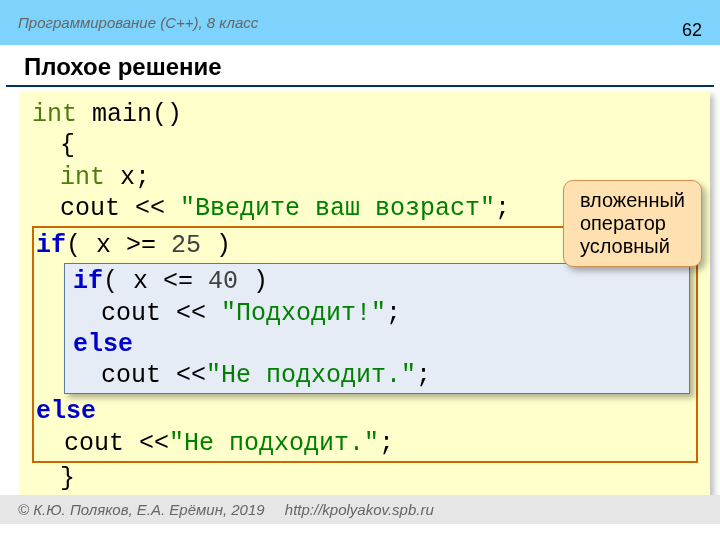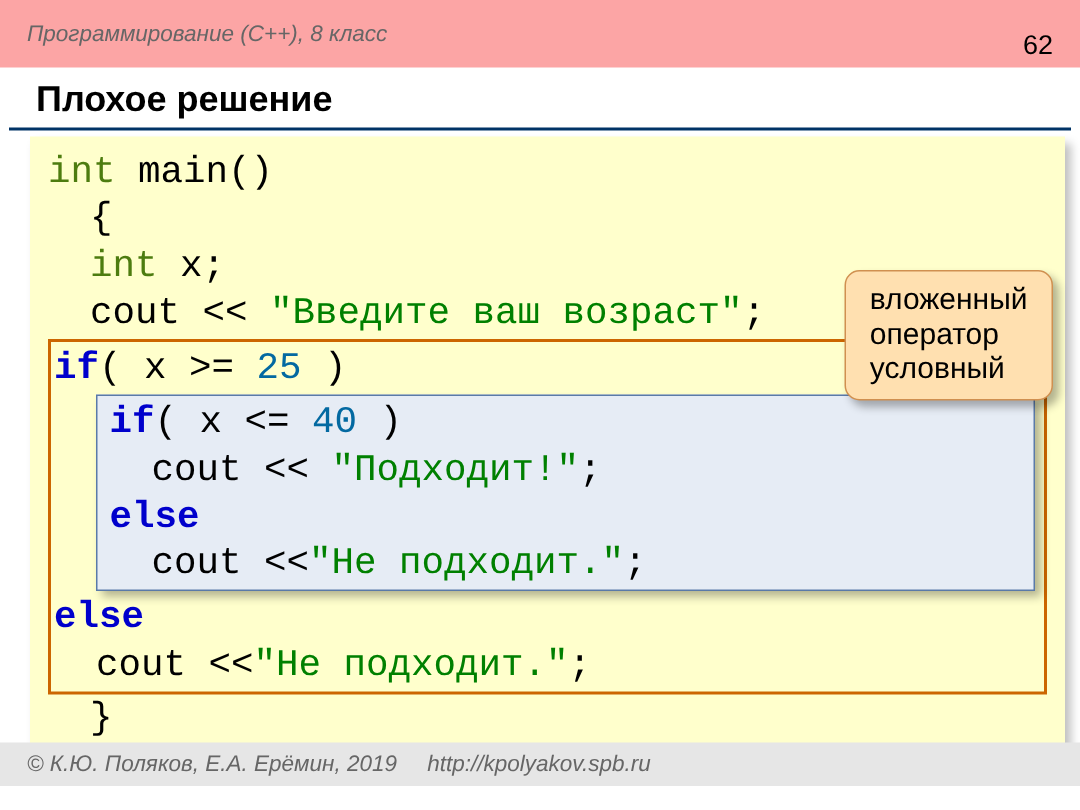--- a/index.html
+++ b/index.html
@@ -6,21 +6,21 @@
     margin: 0;
     padding: 0;
     width: 720px;
     height: 540px;
     font-family: Arial, sans-serif;
     background: #fff;
     position: relative;
     overflow: hidden;
   }
   .header {
-    background: #fca5a5;
+    background: #7dd3fc;
     padding: 4px 18px;
     display: flex;
     justify-content: space-between;
     align-items: center;
     font-style: italic;
     color: #666;
     font-size: 15px;
   }
   .page-num {
     font-style: normal;
@@ -53,21 +53,21 @@
   }
   .inner-if {
     background: #e6ecf5;
     border: 1.5px solid #5a7aa8;
     margin: 2px 0 2px 28px;
     padding: 2px 6px 2px 8px;
     box-shadow: 4px 4px 6px rgba(0,0,0,0.3);
   }
   .kw-type { color: #4d7c0f; }
   .kw-stmt { color: #0000cc; font-weight: bold; }
-  .num { color: #0369a1; text-align: right; }
+  .num { color: #404040; text-align: right; }
   .str { color: #008000; }
   .callout {
     position: absolute;
     right: 18px;
     top: 180px;
     background: #ffe0b0;
     border: 1.5px solid #d09050;
     border-radius: 10px;
     padding: 8px 16px;
     font-family: Arial, sans-serif;

